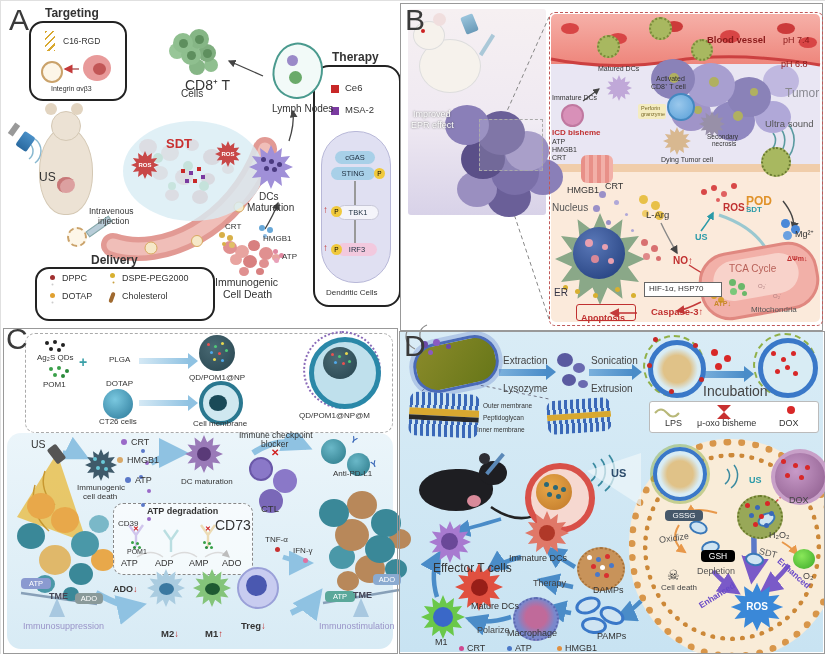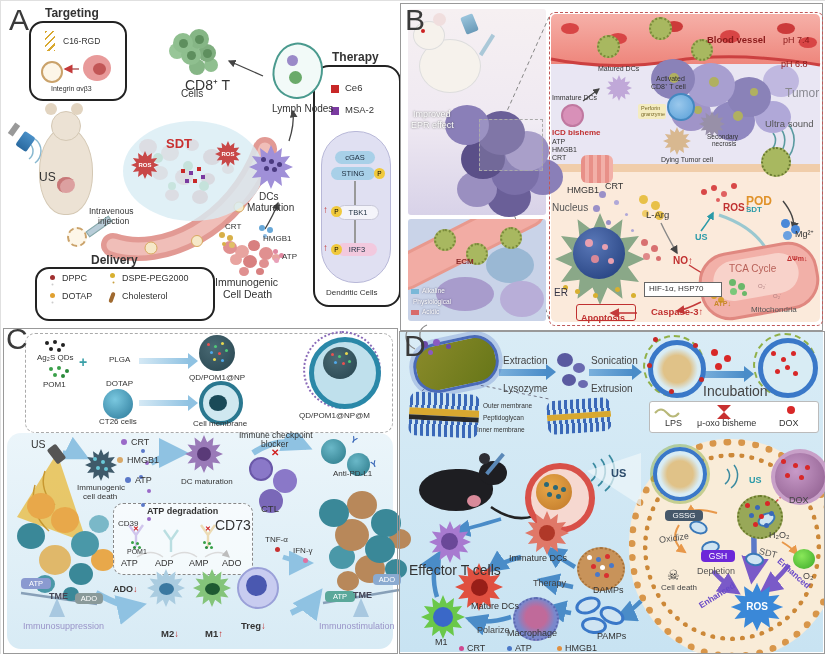--- a/index.html
+++ b/index.html
@@ -247,35 +247,20 @@
     <div class="c" style="left:412px;top:20px;width:30px;height:27px;background:#f6f2ec;border:1px solid #ddd"></div>
     <div class="c" style="left:432px;top:12px;width:13px;height:13px;background:#f0dede"></div>
     <div class="c" style="left:420px;top:28px;width:4px;height:4px;background:#cc2222"></div>
     <div style="position:absolute;left:462px;top:14px;width:13px;height:18px;background:linear-gradient(180deg,#9ac4dc,#6a9ab8);transform:rotate(-22deg);border-radius:2px"></div>
     <div style="position:absolute;left:484px;top:32px;width:4px;height:24px;background:#aac8d8;transform:rotate(32deg)"></div>
     <div class="c" style="left:444px;top:104px;width:44px;height:40px;background:#8a7fb8;box-shadow:34px 8px 0 2px #6a5f98,60px 26px 0 0 #9a8fc0,16px 34px 0 0 #5a4f88,48px 48px 0 2px #7a6fa8,76px 52px 0 -2px #8a7fb8,10px 64px 0 -2px #9a8fc0,42px 72px 0 0 #6a5f98"></div>
     <div style="position:absolute;left:478px;top:118px;width:62px;height:50px;border:1.2px dashed #aaa;background:rgba(255,255,255,.15);z-index:3"></div>
     <span class="lbl" style="left:412px;top:108px;font-size:9px;color:#fff;text-shadow:0 0 2px #555">Improved</span>
     <span class="lbl" style="left:410px;top:119px;font-size:9px;color:#fff;text-shadow:0 0 2px #555">EPR effect</span>
 
-    <div style="position:absolute;left:407px;top:218px;width:138px;height:102px;background:#c9d3e8;border-radius:3px;overflow:hidden">
-      <div class="c" style="left:78px;top:28px;width:48px;height:36px;background:#9ab8d4"></div>
-      <div class="c" style="left:28px;top:58px;width:58px;height:34px;background:#a89ccc"></div>
-      <div class="c" style="left:92px;top:62px;width:44px;height:36px;background:#b8aed8"></div>
-      <div style="position:absolute;left:-24px;top:4px;width:160px;height:30px;background:#f2aca4;border:3px solid #e8998e;transform:rotate(-27de g);transform:rotate(-27deg);border-radius:14px"></div>
-      <div class="c" style="left:26px;top:10px;width:18px;height:18px;background:#a8b860;border:2px dotted #7a8a3a"></div>
-      <div class="c" style="left:58px;top:24px;width:18px;height:18px;background:#a8b860;border:2px dotted #7a8a3a"></div>
-      <div class="c" style="left:92px;top:8px;width:18px;height:18px;background:#a8b860;border:2px dotted #7a8a3a"></div>
-      <span class="lbl b" style="left:48px;top:38px;font-size:8px;color:#8a2a2a">ECM</span>
-      <div style="position:absolute;left:3px;top:70px;width:8px;height:5px;background:#7ab8d8;z-index:5"></div>
-      <span class="lbl" style="left:14px;top:68px;font-size:6.5px;color:#fff;text-shadow:0 0 2px #446">Alkaline</span>
-      <span class="lbl" style="left:5px;top:79px;font-size:6.5px;color:#fff;text-shadow:0 0 2px #446">Physiological</span>
-      <div style="position:absolute;left:3px;top:91px;width:8px;height:5px;background:#d86a6a;z-index:5"></div>
-      <span class="lbl" style="left:14px;top:89px;font-size:6.5px;color:#fff;text-shadow:0 0 2px #446">Acidic</span>
-    </div>
 
     <div class="pborder" style="left:548px;top:11px;width:272px;height:312px;border:1.5px dashed #c05858;border-radius:6px"></div>
     <div style="position:absolute;left:560px;top:22px;width:18px;height:11px;background:#d84545;border-radius:50%;box-shadow:48px 10px 0 0 #d84545,104px -2px 0 0 #cc3a3a,160px 8px 0 1px #d84545,216px 0px 0 0 #cc3a3a,238px 14px 0 0 #d84545;z-index:3"></div>
     <div class="c" style="left:596px;top:34px;width:19px;height:19px;background:#a8b860;border:2px dotted #7a8a3a;z-index:3"></div>
     <div class="c" style="left:648px;top:16px;width:19px;height:19px;background:#a8b860;border:2px dotted #7a8a3a;z-index:3"></div>
     <div class="c" style="left:690px;top:38px;width:18px;height:18px;background:#a8b860;border:2px dotted #7a8a3a;z-index:3"></div>
     <span class="lbl b" style="left:706px;top:34px;font-size:9.5px;color:#8a1a1a">Blood vessel</span>
     <span class="lbl" style="left:782px;top:34px;font-size:9px;color:#8a1a1a">pH 7.4</span>
     <span class="lbl" style="left:780px;top:58px;font-size:9px;color:#8a1a1a">pH 6.8</span>
     <div class="c" style="left:650px;top:58px;width:44px;height:40px;background:#8a82b8;box-shadow:38px 6px 0 2px #a89fd0,76px 18px 0 0 #8a82b8,108px 2px 0 -4px #c0b8e0,18px 34px 0 -2px #a094c8,60px 42px 0 0 #9088c0,100px 38px 0 -4px #b0a8d8"></div>
@@ -487,21 +472,21 @@
     <div class="c" style="left:478px;top:452px;width:11px;height:11px;background:#2e2e34;z-index:3"></div>
     <div class="c" style="left:466px;top:494px;width:14px;height:12px;background:#d88a9a;z-index:4"></div>
     <div style="position:absolute;left:492px;top:450px;width:4px;height:26px;background:#5a88b8;transform:rotate(40deg);z-index:3"></div>
     <div class="c" style="left:524px;top:462px;width:58px;height:58px;border:6px solid #d85048;background:#f6d8d0;z-index:3"></div>
     <div class="c" style="left:535px;top:473px;width:36px;height:36px;background:radial-gradient(circle at 40% 35%,#e8a84a,#c07828);z-index:4"></div>
     <div class="c" style="left:543px;top:481px;width:5px;height:5px;background:#2a6878;box-shadow:9px 3px 0 0 #2a6878,3px 10px 0 0 #2a6878,12px 12px 0 0 #2a6878,17px 5px 0 0 #2a6878;z-index:5"></div>
     <span class="lbl b" style="left:610px;top:466px;font-size:11px;color:#2a4a6a">US</span>
 
     <div class="burst" style="position:absolute;left:428px;top:520px;width:42px;height:42px;background:#a87ad0;z-index:3"></div>
     <div class="c" style="left:440px;top:532px;width:17px;height:17px;background:#6a4898;z-index:4"></div>
-    <span class="lbl" style="left:408px;top:561px;font-size:14px">Effector T cells</span>
+    <span class="lbl" style="left:432px;top:561px;font-size:12px">Effector T cells</span>
     <div class="burst" style="position:absolute;left:524px;top:510px;width:44px;height:44px;background:#e07868;z-index:3"></div>
     <div class="c" style="left:538px;top:524px;width:16px;height:16px;background:#b03828;z-index:4"></div>
     <span class="lbl" style="left:508px;top:552px;font-size:9px">Immature DCs</span>
     <div class="burst" style="position:absolute;left:454px;top:562px;width:48px;height:48px;background:#e05040;z-index:3"></div>
     <div class="c" style="left:470px;top:578px;width:17px;height:17px;background:#981e18;z-index:4"></div>
     <span class="lbl" style="left:470px;top:600px;font-size:9px">Mature DCs</span>
     <span class="lbl" style="left:532px;top:577px;font-size:9px;color:#444">Therapy</span>
     <div class="c" style="left:576px;top:546px;width:44px;height:40px;background:#c8935a;border:2px dotted #a8733a;z-index:3"></div>
     <div class="c" style="left:586px;top:554px;width:5px;height:5px;background:#fff;box-shadow:9px 2px 0 0 #4a78c8,18px -1px 0 0 #d83030,4px 9px 0 0 #d83030,13px 10px 0 0 #fff,22px 8px 0 0 #4a78c8,8px 17px 0 0 #4a78c8,17px 18px 0 0 #d83030;z-index:4"></div>
     <span class="lbl" style="left:592px;top:584px;font-size:9px">DAMPs</span>
@@ -529,21 +514,21 @@
     <div class="c" style="left:736px;top:494px;width:42px;height:40px;background:#98a858;border:2px dotted #6a7a2a;z-index:3"></div>
     <div class="c" style="left:744px;top:502px;width:5px;height:5px;background:#d82828;box-shadow:10px 2px 0 0 #3a68b8,20px -2px 0 0 #d82828,4px 10px 0 0 #3a68b8,14px 11px 0 0 #d82828,24px 8px 0 0 #3a68b8,8px 19px 0 0 #d82828,19px 20px 0 0 #3a68b8;z-index:4"></div>
     <span class="lbl" style="left:788px;top:494px;font-size:9px;color:#444">DOX</span>
     <div class="badge" style="left:664px;top:509px;width:32px;background:#46586a;font-size:8px">GSSG</div>
     <span class="lbl" style="left:658px;top:532px;font-size:9px;color:#555;transform:rotate(-8deg)">Oxidize</span>
     <div style="position:absolute;left:688px;top:520px;width:15px;height:9px;border:2.5px solid #3a78b8;border-radius:50%;background:#cfe4f2;transform:rotate(20deg);z-index:3"></div>
     <div style="position:absolute;left:700px;top:540px;width:15px;height:9px;border:2.5px solid #3a78b8;border-radius:50%;background:#cfe4f2;transform:rotate(-14deg);z-index:3"></div>
     <div style="position:absolute;left:744px;top:552px;width:15px;height:9px;border:2.5px solid #3a78b8;border-radius:50%;background:#cfe4f2;transform:rotate(10deg);z-index:3"></div>
     <div style="position:absolute;left:756px;top:512px;width:15px;height:9px;border:2.5px solid #3a78b8;border-radius:50%;background:#cfe4f2;transform:rotate(-30deg);z-index:3"></div>
     <span class="lbl" style="left:768px;top:529px;font-size:9px;color:#444">H₂O₂</span>
-    <div class="badge" style="left:700px;top:549px;width:28px;background:#6d28d9;font-size:8.5px">GSH</div>
+    <div class="badge" style="left:700px;top:549px;width:28px;background:#000000;font-size:8.5px">GSH</div>
     <span class="lbl" style="left:696px;top:565px;font-size:9px;color:#555">Depletion</span>
     <span class="lbl" style="left:758px;top:547px;font-size:9px;color:#555;transform:rotate(14deg)">SDT</span>
     <span class="lbl" style="left:666px;top:566px;font-size:14px;color:#333">☠</span>
     <span class="lbl" style="left:660px;top:582px;font-size:8px;color:#444">Cell death</span>
     <span class="lbl b" style="left:696px;top:590px;font-size:8.5px;color:#6a4ac8;transform:rotate(-32deg)">Enhanced</span>
     <span class="lbl b" style="left:772px;top:568px;font-size:8.5px;color:#6a4ac8;transform:rotate(42deg)">Enhanced</span>
     <div class="burst cx" style="position:absolute;left:730px;top:582px;width:48px;height:44px;background:#3a88d8;border:2px solid #78b0e8;z-index:4">
         <span class="lbl b" style="position:static;font-size:10px;color:#fff">ROS</span>
       </div>
     <div class="c" style="left:792px;top:548px;width:22px;height:20px;background:radial-gradient(circle at 40% 35%,#8ae85a,#3aa828);z-index:3"></div>

